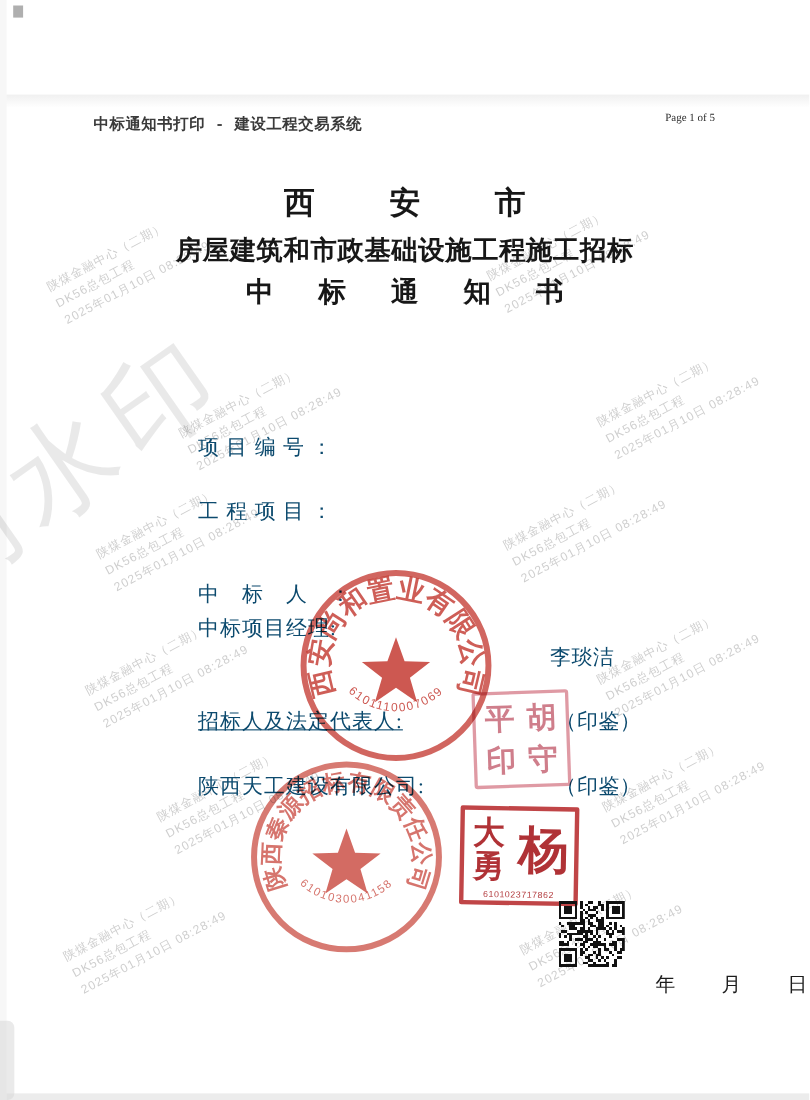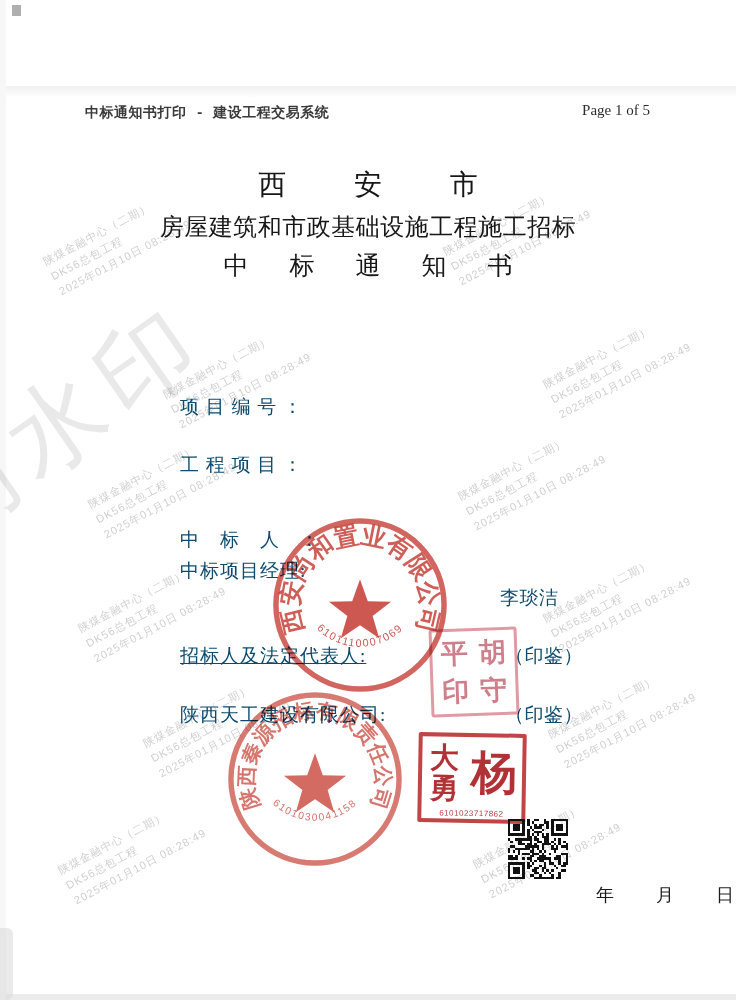--- a/index.html
+++ b/index.html
@@ -8,24 +8,24 @@
 
   
   .band-top{position:absolute;left:0;right:0;top:86px;height:12px;background:linear-gradient(#f0f0f0,rgba(255,255,255,0));}
   .band-bottom{position:absolute;left:0;right:0;bottom:0;height:6px;background:#ececec;}
   .band-left{position:absolute;left:0;top:0;bottom:0;width:6px;background:#f7f7f7;}
   .blotch{position:absolute;left:0;top:928px;width:13px;height:72px;background:#d9d9d9;opacity:.55;border-radius:0 6px 6px 0;}
   .speck{position:absolute;left:12px;top:5px;width:9px;height:11px;background:#9b9b9b;opacity:.8;}
 
   
   .hdr-left{position:absolute;left:85px;top:104px;font-family:Liberation Mono, monospace;font-size:14px;font-weight:bold;color:#3a3a3a;letter-spacing:.5px;z-index:1;}
-  .hdr-right{position:absolute;right:86px;top:102px;font-size:15px;color:#2d2d2d;z-index:1;}
+  .hdr-right{position:absolute;right:86px;top:102px;font-size:10px;color:#2d2d2d;z-index:1;}
 
   
-  .t{position:absolute;left:0;right:0;text-align:center;font-family:"Liberation Sans","DejaVu Sans",sans-serif;font-weight:normal;color:#171717;z-index:1;}
+  .t{position:absolute;left:0;right:0;text-align:center;font-family:"Liberation Sans","DejaVu Sans",sans-serif;font-weight:bold;color:#171717;z-index:1;}
   .t-city{top:166px;font-size:28px;letter-spacing:30px;text-indent:30px;}
   .t-main{top:211px;font-size:24px;letter-spacing:.5px;}
   .t-doc{top:249px;font-size:25px;letter-spacing:17px;text-indent:17px;}
   .docnum{position:absolute;left:0;right:0;top:309px;text-align:center;font-size:17px;color:#222;z-index:1;}
 
   
   .lbl,.val{position:absolute;font-size:19px;color:#0c4a6e;z-index:1;}
   .lbl{letter-spacing:1px;}
   .val{letter-spacing:.5px;}
 

